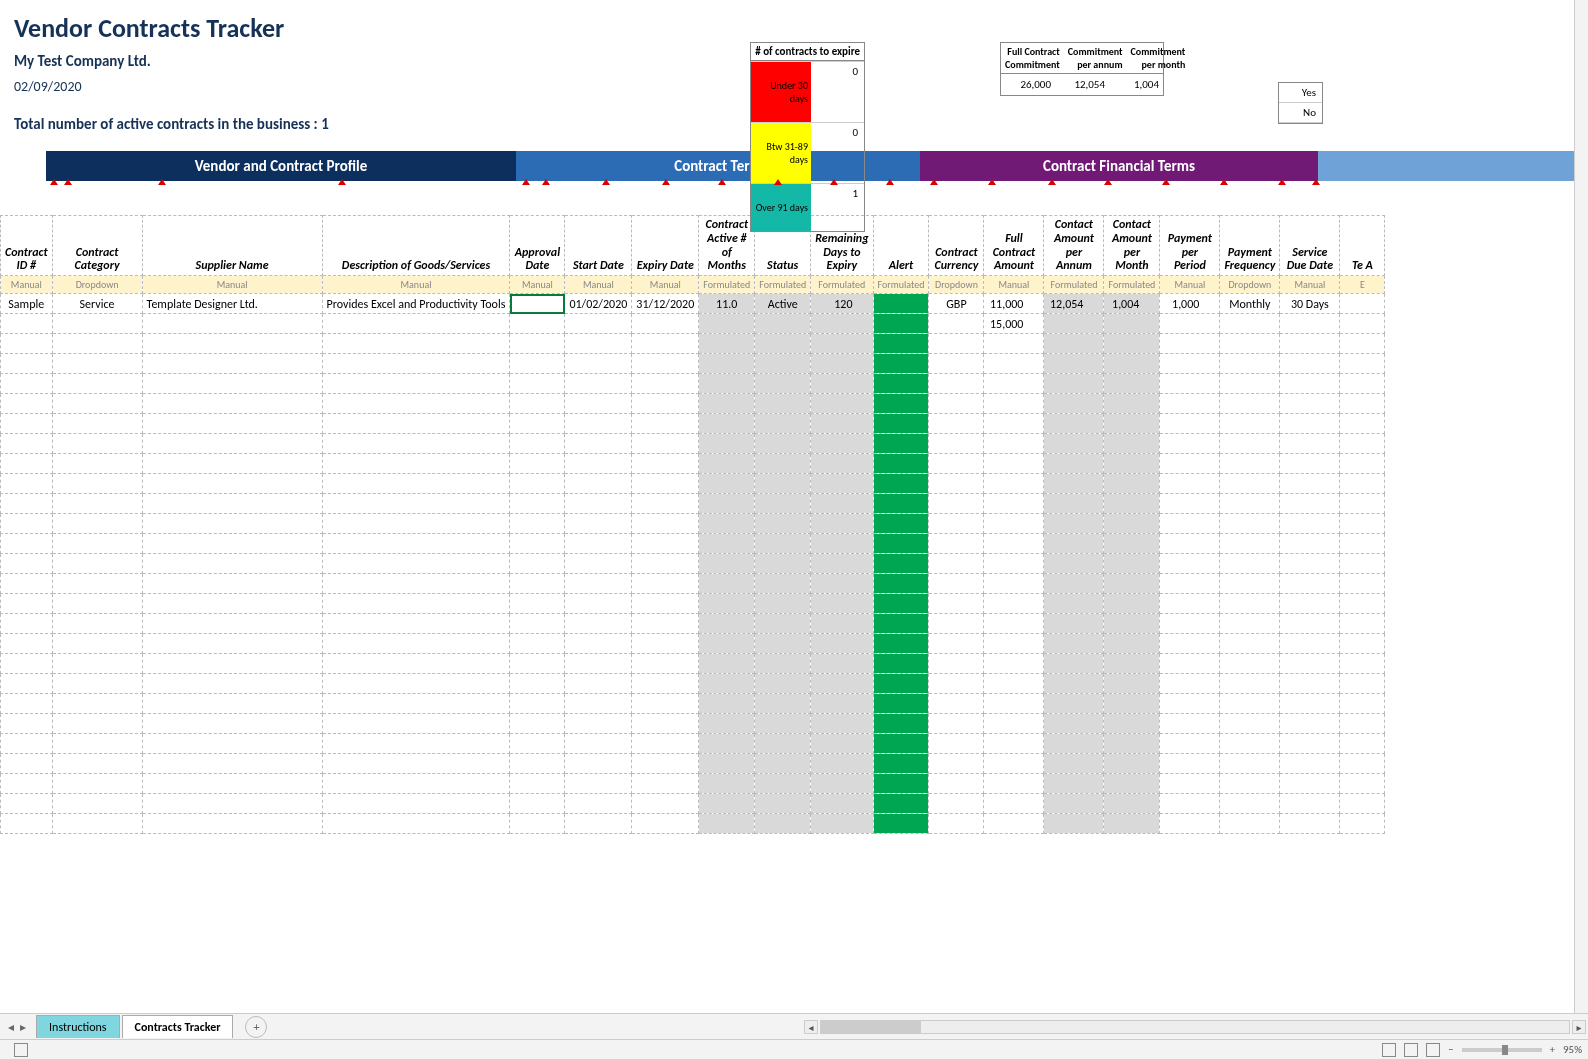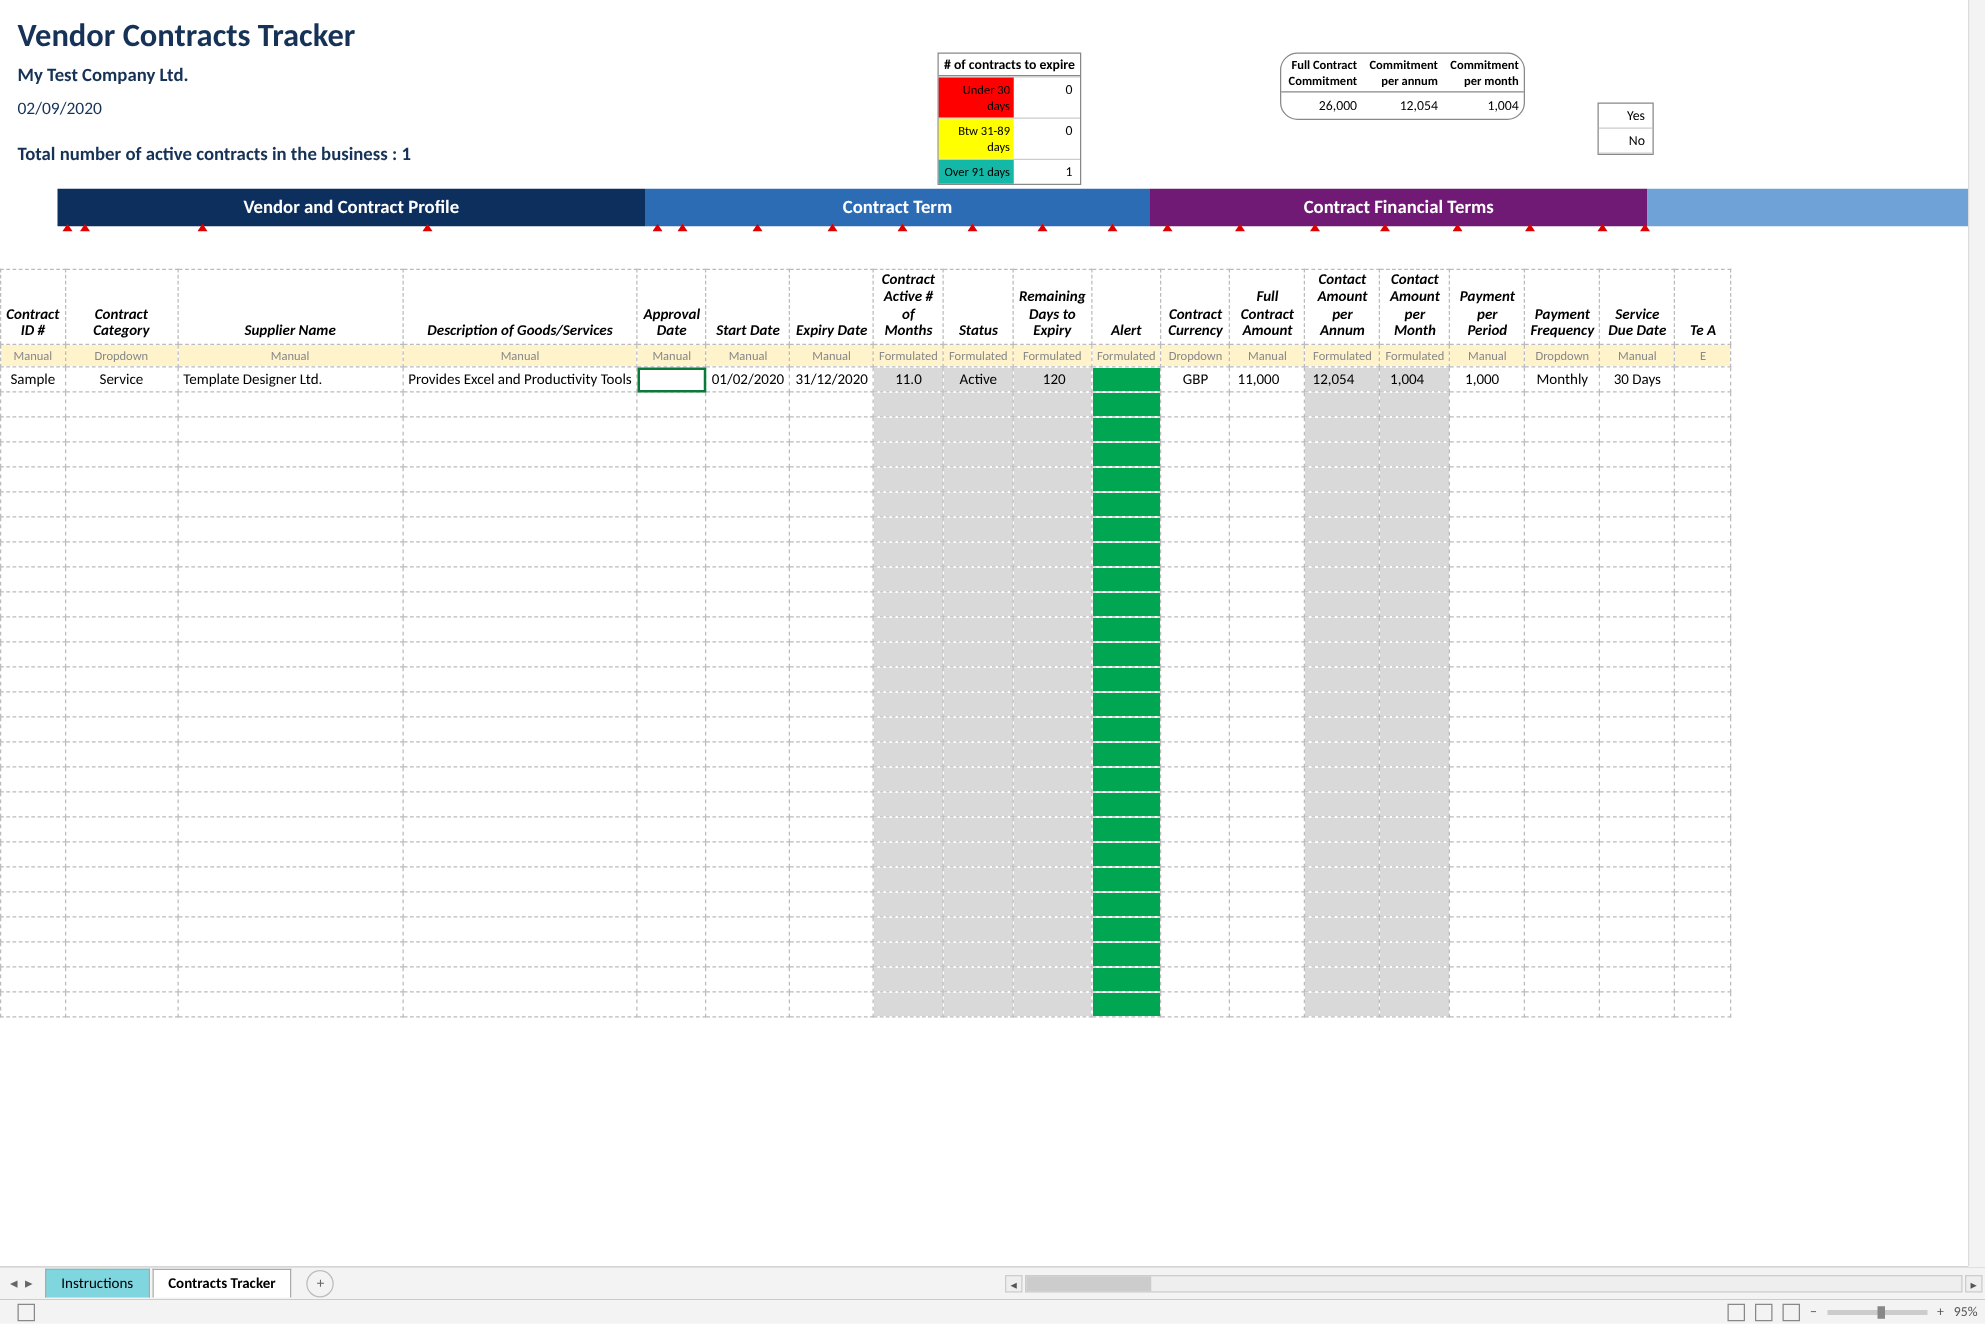--- a/index.html
+++ b/index.html
@@ -8,26 +8,26 @@
   .workbook { width:100%; height:850px; overflow:auto; position:relative; }
   .sheet { width:1600px; position:relative; }
   .title { font-size:26px; font-weight:bold; color:#163256; padding:12px 0 0 14px; }
   .company { font-size:15px; font-weight:bold; color:#163256; padding:8px 0 0 14px; }
   .date { font-size:14px; color:#163256; padding:8px 0 0 14px; }
   .total-line { font-size:15px; font-weight:bold; color:#163256; padding:20px 0 18px 14px; }
   .legend-box, .commit-box, .yesno-box { position:absolute; border:1px solid #888; font-size:11px; }
   .legend-box { top:42px; left:750px; width:115px; }
   .legend-head { text-align:right; padding:2px 4px; border-bottom:1px solid #888; font-weight:bold; }
   .legend-row { display:flex; border-top:1px solid #ccc; }
-  .legend-label { flex:0 0 60px; text-align:right; padding:3px 3px; font-size:10px; }
+  .legend-label { flex:0 0 60px; text-align:right; padding:17px 3px; font-size:10px; }
   .legend-val { flex:1; text-align:right; padding:3px 6px; }
   .lr-red { background:#ff0000; color:#000; }
   .lr-yellow { background:#ffff00; color:#000; }
   .lr-green { background:#14b8a6; color:#000; }
-  .commit-box { top:42px; left:1024px; width:196px;border-radius:14px; }
+  .commit-box { top:42px; left:1000px; width:164px; }
   .commit-head { display:flex; border-bottom:1px solid #888; font-weight:bold; }
   .commit-head div { flex:1; text-align:right; padding:2px 4px; font-size:10px; }
   .commit-row { display:flex; }
   .commit-row div { flex:1; text-align:right; padding:4px 4px; }
   .yesno-box { top:82px; left:1278px; width:45px; border:1px solid #888; }
   .yesno-box div { text-align:right; padding:3px 6px; border-bottom:1px solid #ccc; font-size:11px; }
   .section-bar { display:flex; height:30px; margin-left:46px; }
   .sec { color:#fff; font-weight:bold; font-size:15px; display:flex; align-items:center; justify-content:center; }
   .sec1 { background:#0d2f5e; width:470px; }
   .sec2 { background:#2c6cb4; width:404px; }
@@ -235,20 +235,41 @@
             <td class="num grey-cell">12,054</td>
             <td class="num grey-cell">1,004</td>
             <td class="num">1,000</td>
             <td>Monthly</td>
             <td>30 Days</td>
             <td></td>
           </tr>
           <tr class="data-row">
             <td></td>
             <td></td>
+            <td class="txt"></td>
+            <td class="txt"></td>
+            <td></td>
+            <td></td>
+            <td></td>
+            <td class="grey-cell"></td>
+            <td class="grey-cell"></td>
+            <td class="num grey-cell"></td>
+            <td class="green-cell"></td>
+            <td></td>
+            <td class="num">15,000</td>
+            <td class="num grey-cell"></td>
+            <td class="num grey-cell"></td>
+            <td class="num"></td>
+            <td></td>
+            <td></td>
+            <td></td>
+          </tr>
+          <tr class="data-row">
+            <td></td>
+            <td></td>
             <td></td>
             <td></td>
             <td></td>
             <td></td>
             <td></td>
             <td class="grey-cell"></td>
             <td class="grey-cell"></td>
             <td class="grey-cell"></td>
             <td class="green-cell"></td>
             <td></td>

